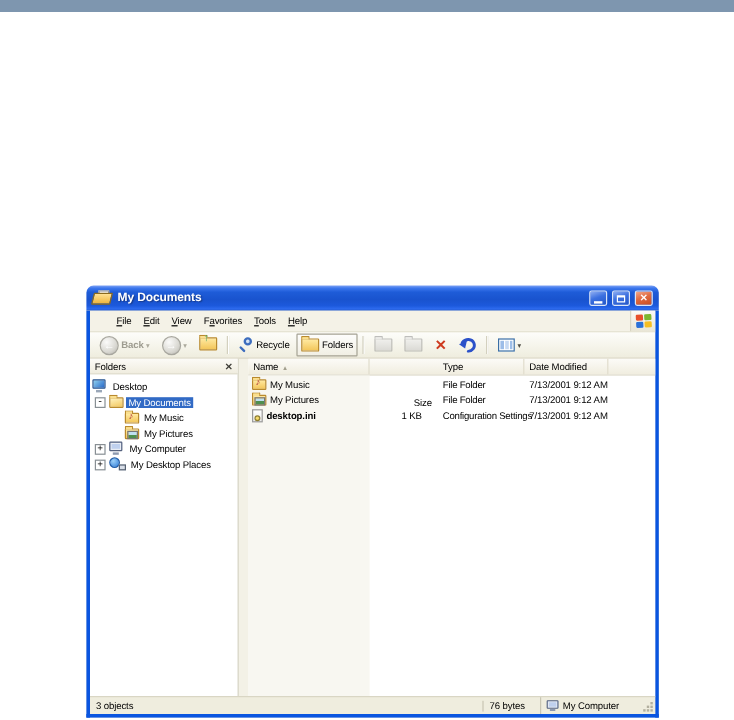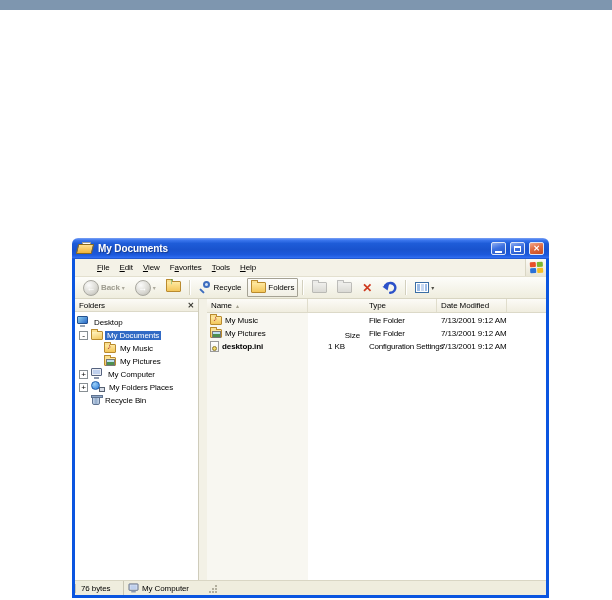--- a/index.html
+++ b/index.html
@@ -111,21 +111,21 @@
   .hcell{box-sizing:border-box;padding:0 4px;border-right:1px solid #E0DDCC;display:flex;align-items:center;font-size:8px;gap:4px;}
   .hcell.right{justify-content:flex-end;margin-top:36px;}
   .hcell.hfill{flex:1;border-right:none;}
   .sorta{color:#A29F8E;font-size:6px;}
 
   .list-body{flex:1;position:relative;padding-top:1px;}
   .name-tint{position:absolute;left:0;top:0;bottom:0;background:#F8F7F1;}
   .file-row{display:flex;height:13px;align-items:center;position:relative;}
   .cell{box-sizing:border-box;font-size:8px;white-space:nowrap;}
   .c-name{display:flex;align-items:center;gap:3px;padding-left:3px;}
-  .c-size{text-align:left;padding-right:7px;padding-left:20px;}
+  .c-size{text-align:center;padding-right:7px;padding-left:20px;}
   .c-type{padding-left:4px;letter-spacing:-0.2px;}
   .c-date{padding-left:4px;}
 
   
   .tree{padding-top:2px;}
   .tree-row{display:flex;align-items:flex-end;height:13px;font-size:8px;}
   .tbox{width:9px;height:9px;box-sizing:border-box;border:1px solid #888F94;background:#fff;margin-right:3px;flex:none;
     font-family:"Liberation Mono",monospace;font-size:8px;line-height:7px;text-align:center;color:#000;}
   .tspace{width:12px;flex:none;}
   .tree-row .ticon{margin-right:2px;}
@@ -258,26 +258,21 @@
               <span class="tlab">My Pictures</span>
             </div>
             <div class="tree-row" style="padding-left: 4px;">
               <span class="tbox">+</span>
               <span class="ticon i-computer"></span>
               <span class="tlab">My Computer</span>
             </div>
             <div class="tree-row" style="padding-left: 4px;">
               <span class="tbox">+</span>
               <span class="ticon i-network"></span>
-              <span class="tlab">My Folders Places</span>
-            </div>
-            <div class="tree-row" style="padding-left: 4px;">
-              <span class="tspace"></span>
-              <span class="ticon i-recycle"></span>
-              <span class="tlab">Recycle Bin</span>
+              <span class="tlab">My Desktop Places</span>
             </div>
           </div>
       </div>
       <div class="splitter"></div>
       <div class="list-pane">
         <div class="list-header">
             <div class="hcell" style="width: 101px;">
               <span>Name</span>
               <span class="sorta">▴</span>
             </div>
@@ -319,20 +314,21 @@
               </div>
               <div class="cell c-size" style="width: 57px;">1 KB</div>
               <div class="cell c-type" style="width: 72px;">Configuration Settings</div>
               <div class="cell c-date" style="width: 70px;">7/13/2001 9:12 AM</div>
             </div>
           </div>
       </div>
     </div>
 
     <div class="statusbar">
+      <span class="sb-left">3 objects</span>
       <span class="sb-size">76 bytes</span>
       <span class="sb-zone">
         <span class="ticon i-computer small"></span>
         <span>My Computer</span>
         <svg class="grip" width="10" height="10">
           <g fill="#B2AF9E">
             <rect x="7" y="1" width="2" height="2"></rect>
               <rect x="4" y="4" width="2" height="2"></rect>
               <rect x="7" y="4" width="2" height="2"></rect>
             <rect x="1" y="7" width="2" height="2"></rect>

